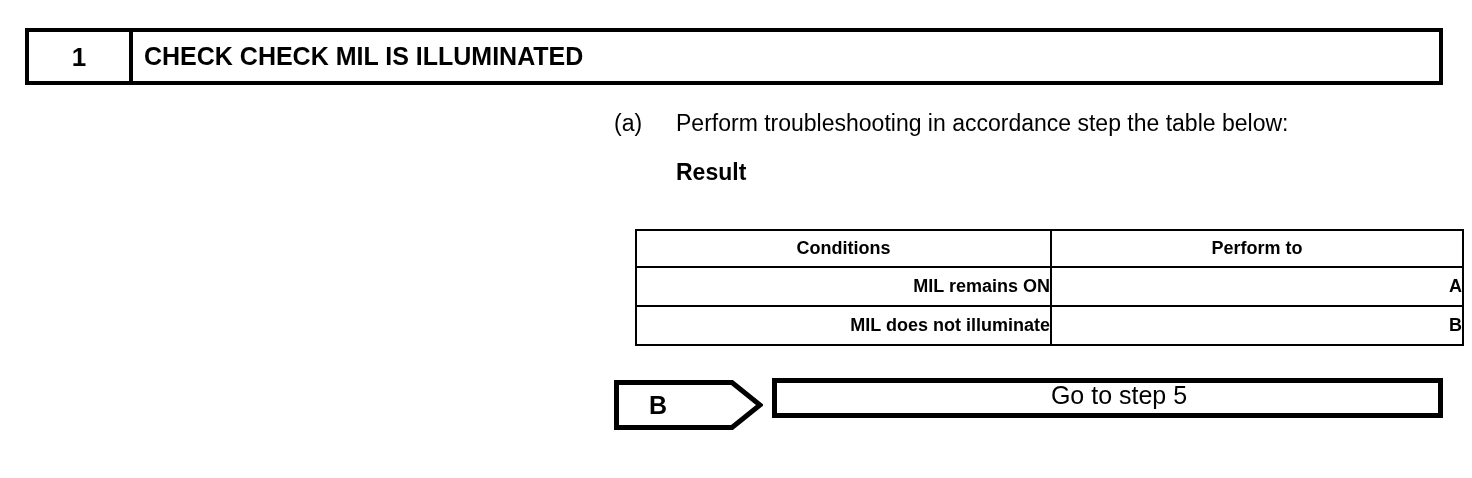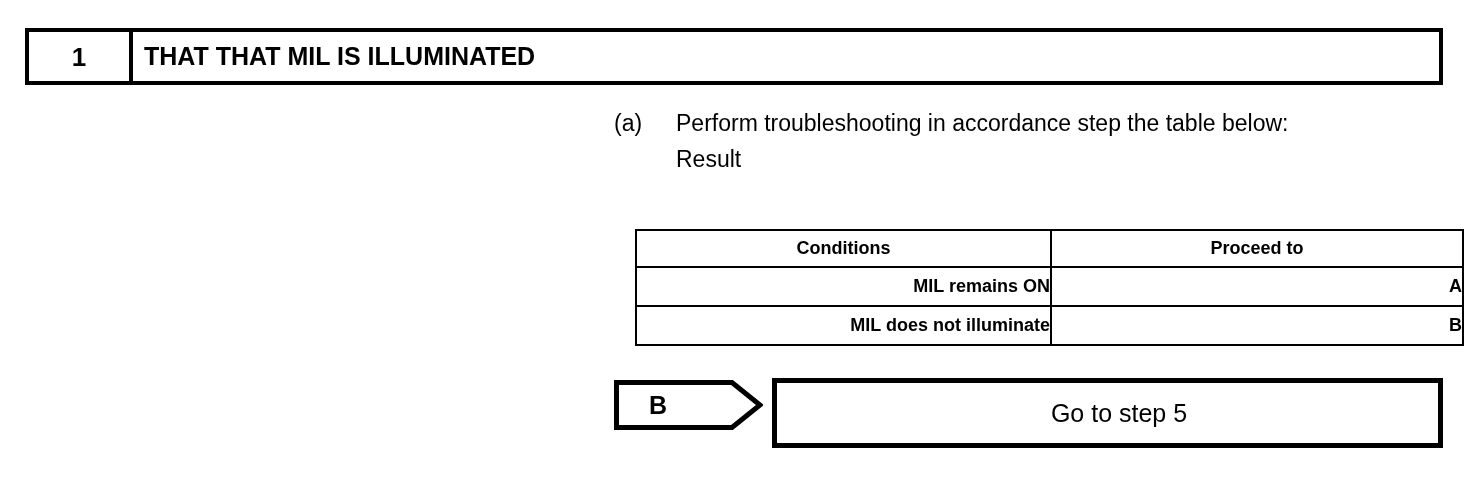--- a/index.html
+++ b/index.html
@@ -79,22 +79,22 @@
   }
   .instruction-text {
     font-size: 23px;
     line-height: 35px;
     font-weight: normal;
     max-width: 730px;
   }
   .instruction-subhead {
     font-size: 23px;
     line-height: 35px;
-    font-weight: normal;
-    margin-top: 1px;
+    font-weight: bold;
+    margin-top: 14px;
   }
 
   
   .result-table-wrap {
     position: absolute;
     left: 614px;
     top: 229px;
     width: 985px;
     margin-left: 21px;
   }
@@ -161,44 +161,43 @@
     line-height: 50px;
     text-align: center;
     font-size: 25px;
     font-weight: bold;
   }
   .flow-target-box {
     position: absolute;
     left: 158px;
     top: 0px;
     width: 671px;
-    height: 70px;
+    height: 40px;
     border: 5px solid #000;
     box-sizing: border-box;
     display: flex;
-    align-items: center;
     justify-content: center;
     background: #fff;
     padding-left: 23px;
   }
   .flow-target-label {
     font-size: 25px;
     font-weight: normal;
     line-height: 1;
   }
 </style>
 </head>
 <body>
 
 <div class="step-header">
   <div class="step-number-cell">
     <span class="step-number">1</span>
   </div>
   <div class="step-title-cell">
-    <span class="step-title">THAT THAT MIL IS ILLUMINATED</span>
+    <span class="step-title">CHECK CHECK MIL IS ILLUMINATED</span>
   </div>
 </div>
 
 <div class="instruction">
   <div class="instruction-row">
     <span class="instruction-marker">(a)</span>
     <div class="instruction-body">
       <div class="instruction-text">Perform troubleshooting in accordance step the table below:</div>
       <div class="instruction-subhead">Result</div>
     </div>
@@ -207,21 +206,21 @@
 
 <div class="result-table-wrap">
   <table class="result-table">
     <colgroup>
       <col class="col-conditions">
       <col class="col-proceed">
     </colgroup>
     <thead>
       <tr>
         <th>Conditions</th>
-        <th>Proceed to</th>
+        <th>Perform to</th>
       </tr>
     </thead>
     <tbody>
       <tr>
         <td>MIL remains ON</td>
         <td>A</td>
       </tr>
       <tr>
         <td>MIL does not illuminate</td>
         <td>B</td>

